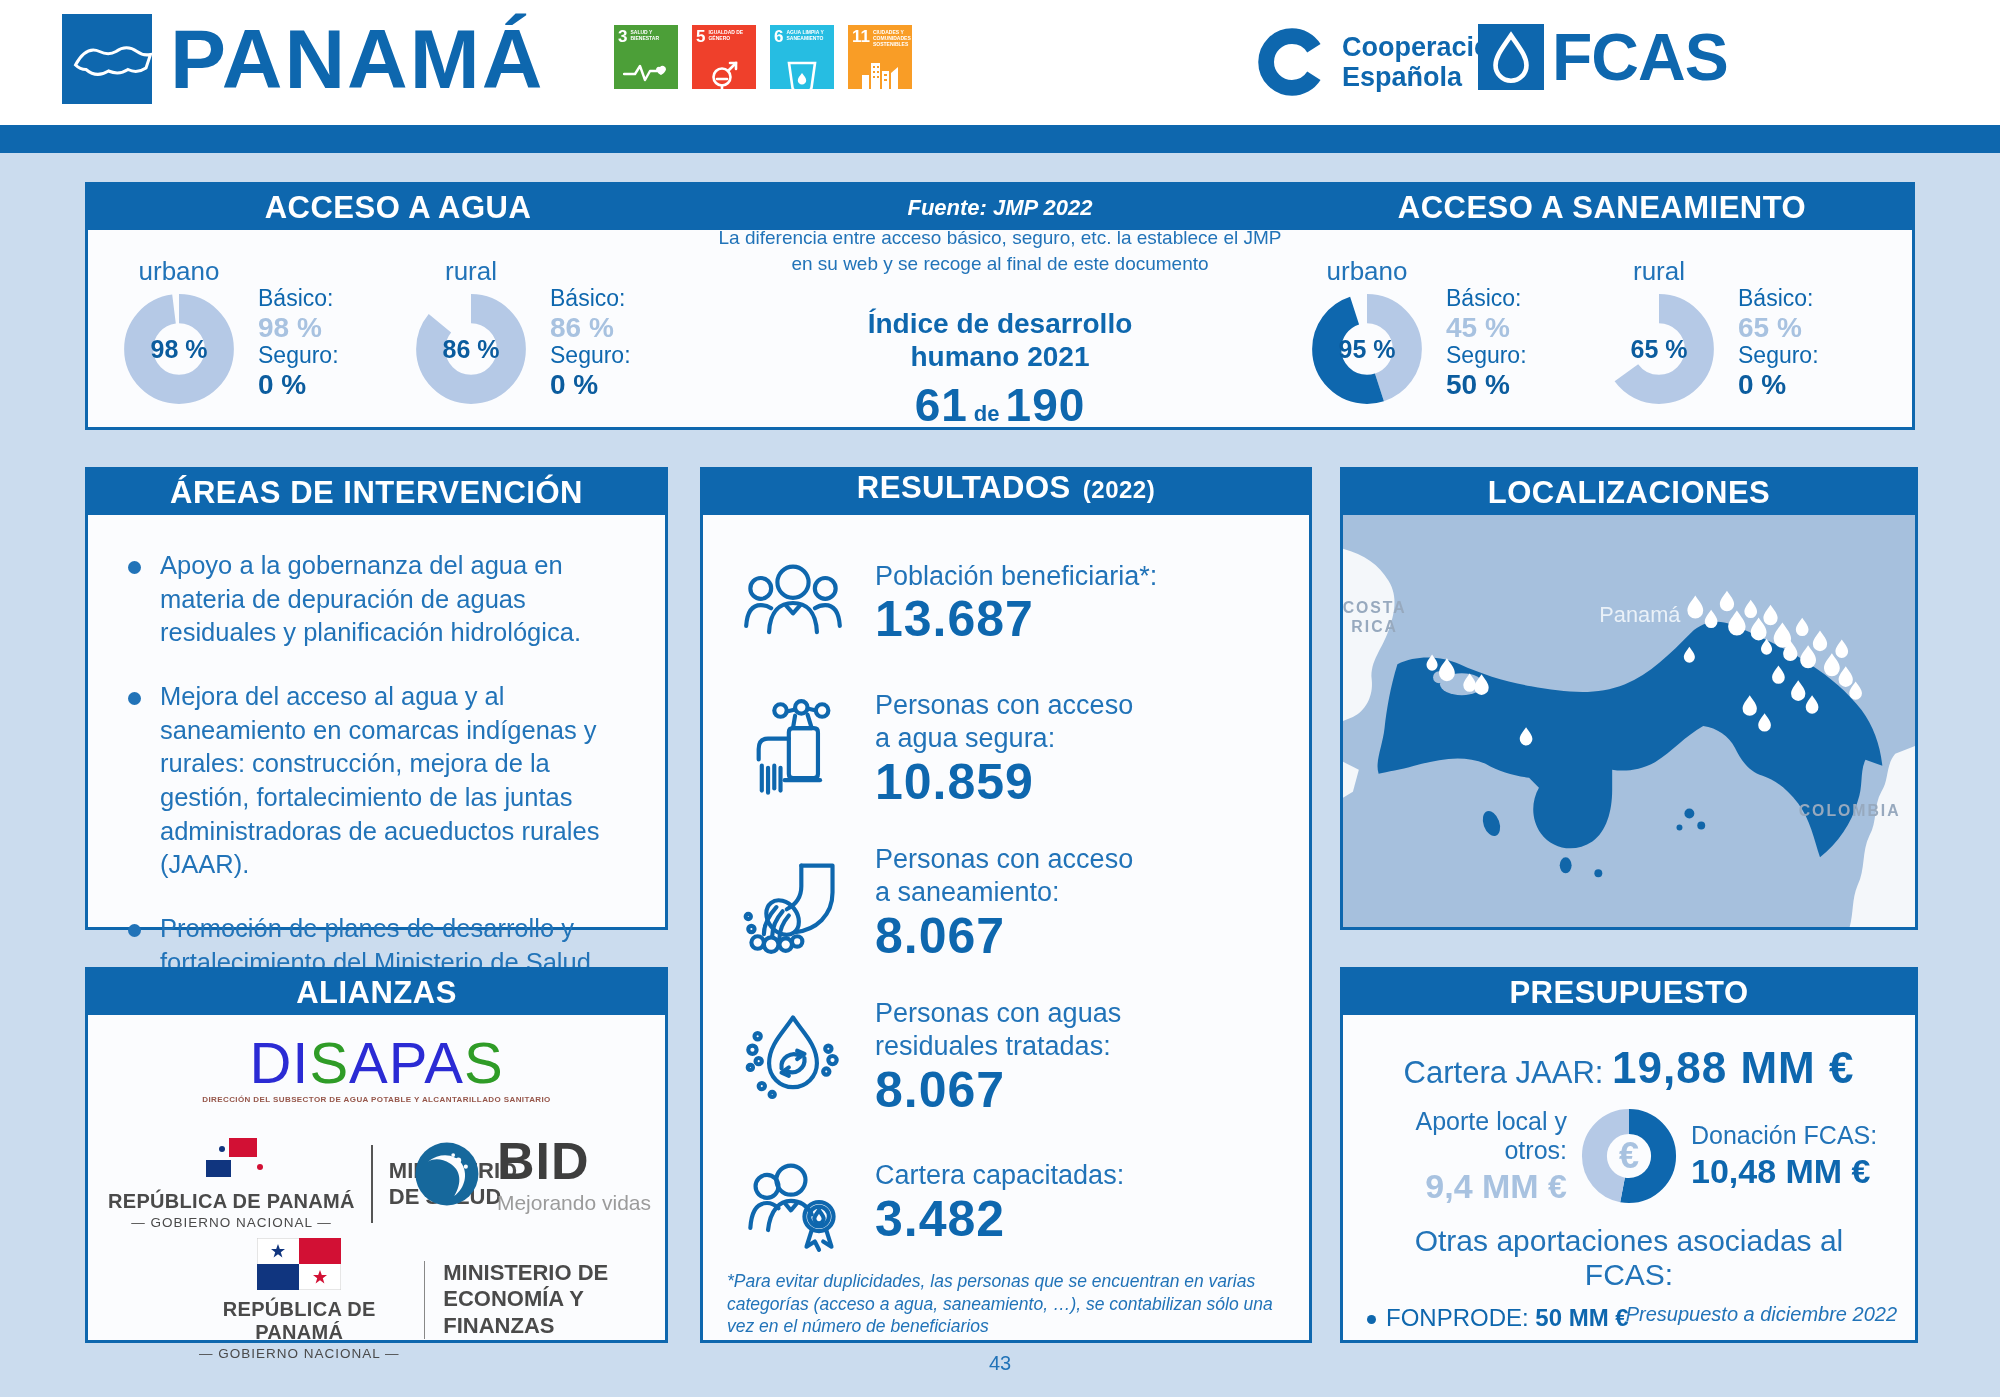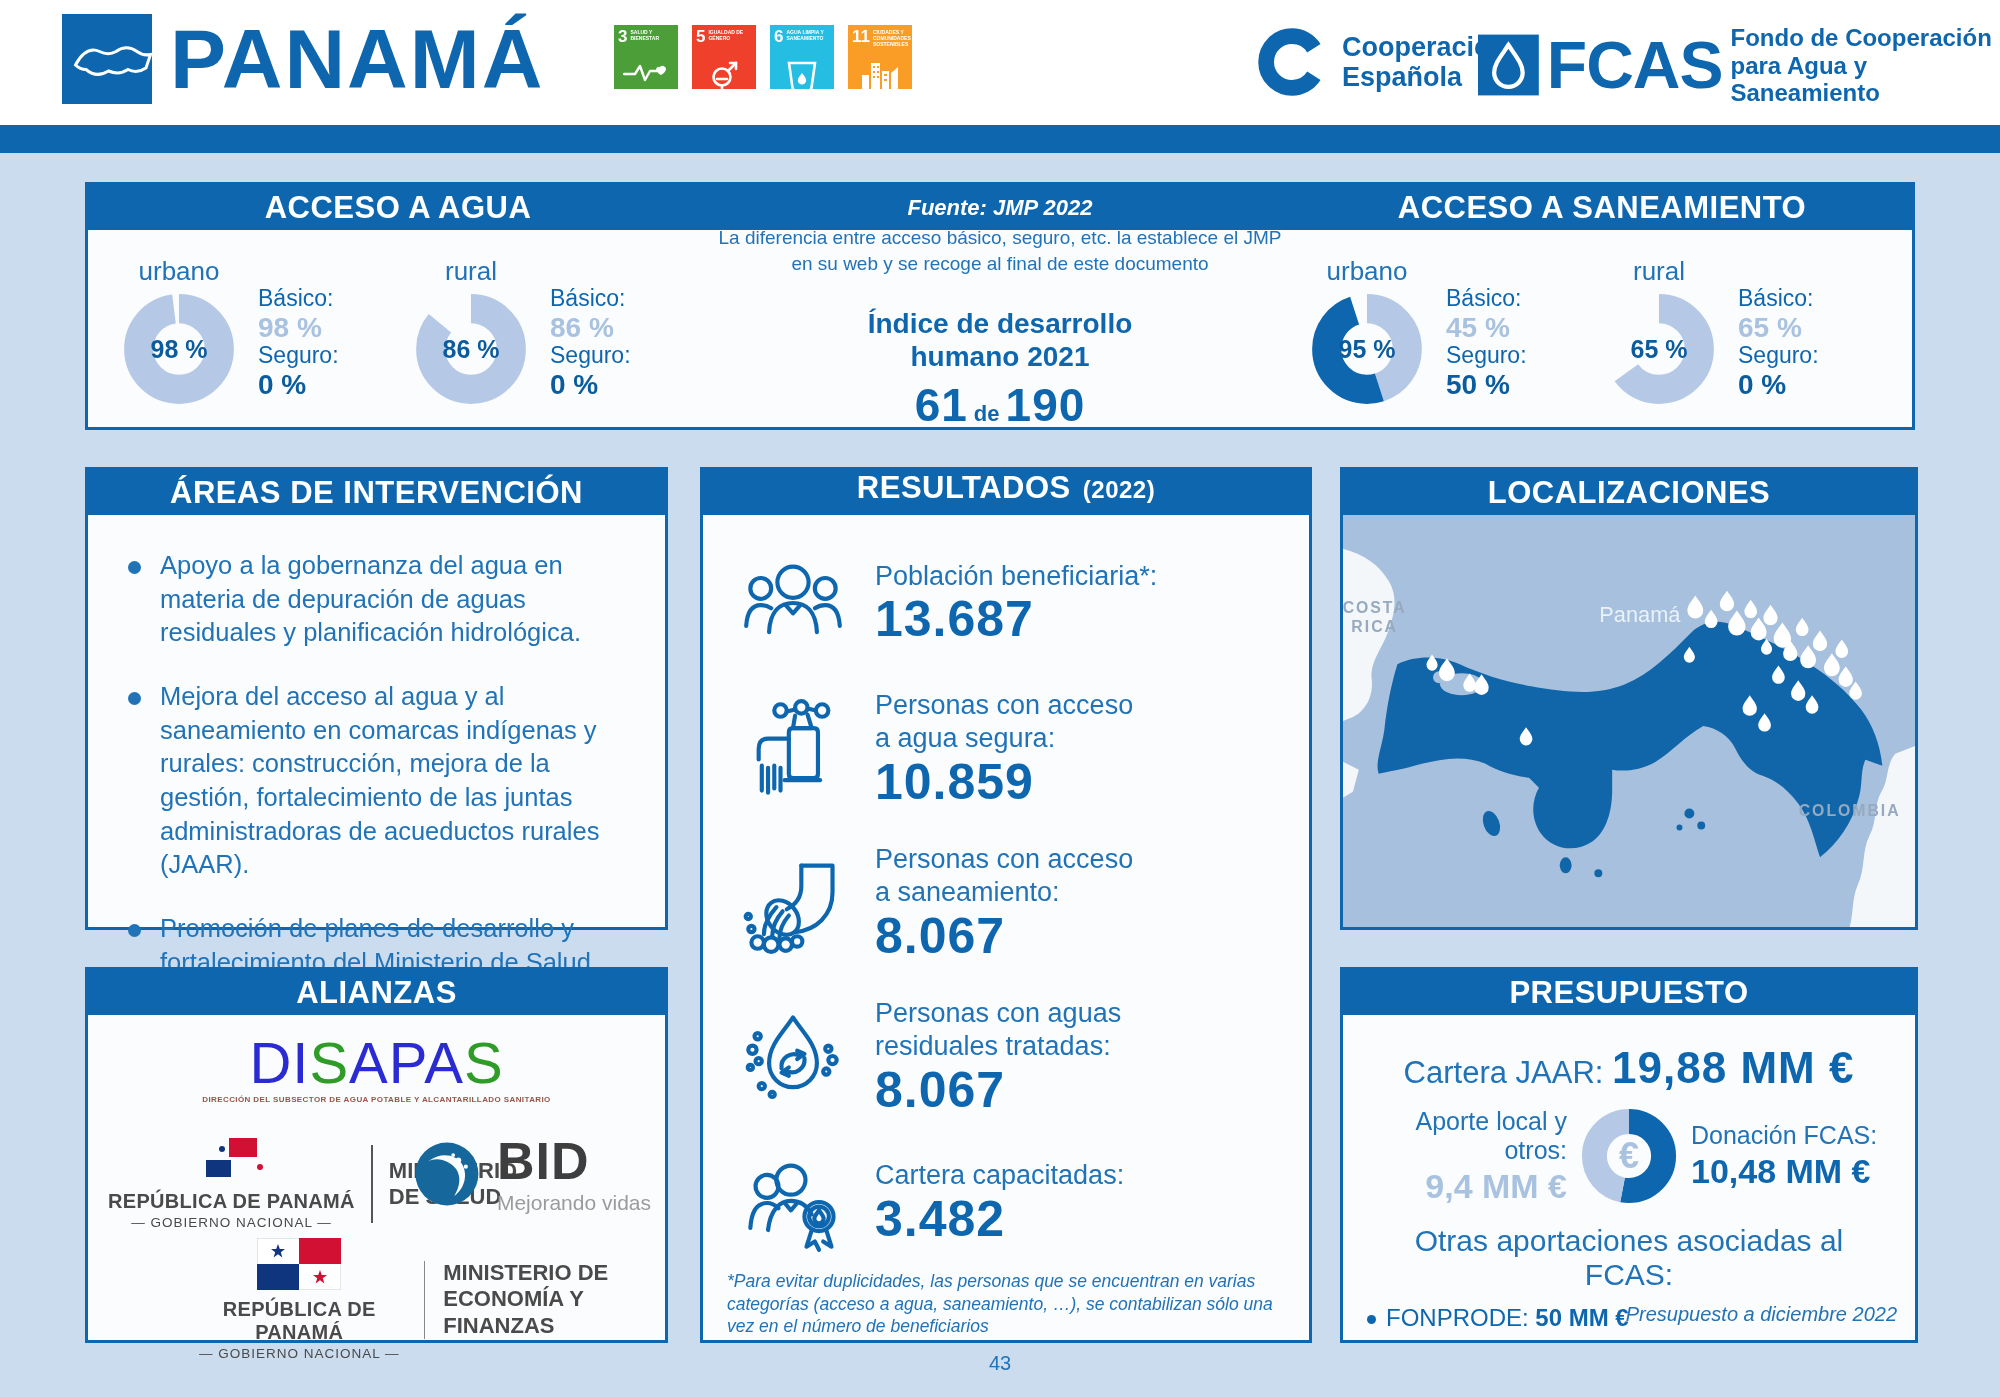--- a/index.html
+++ b/index.html
@@ -219,22 +219,20 @@
         <div>Española</div>
       </div>
     </div>
 
     <div class="fcas">
       <svg width="66" height="66" viewBox="0 0 64 64">
         <rect width="64" height="64" fill="#0E67AE"></rect>
         <path d="M32 11 C40 23 47 31 47 40 A15 15 0 1 1 17 40 C17 31 24 23 32 11 Z" fill="none" stroke="#fff" stroke-width="4.5"></path>
       </svg>
       <div class="fcas-acronym">FCAS</div>
-      <div class="fcas-name">Fondo de Cooperación
-para Agua y Saneamiento</div>
     </div>
   </div>
   <div class="strip"></div>
 
   <div class="panel access-panel">
     <div class="access-titlebar">
       <div class="t-left">ACCESO A AGUA</div>
       <div class="t-mid">Fuente: JMP 2022</div>
       <div class="t-right">ACCESO A SANEAMIENTO</div>
     </div>

